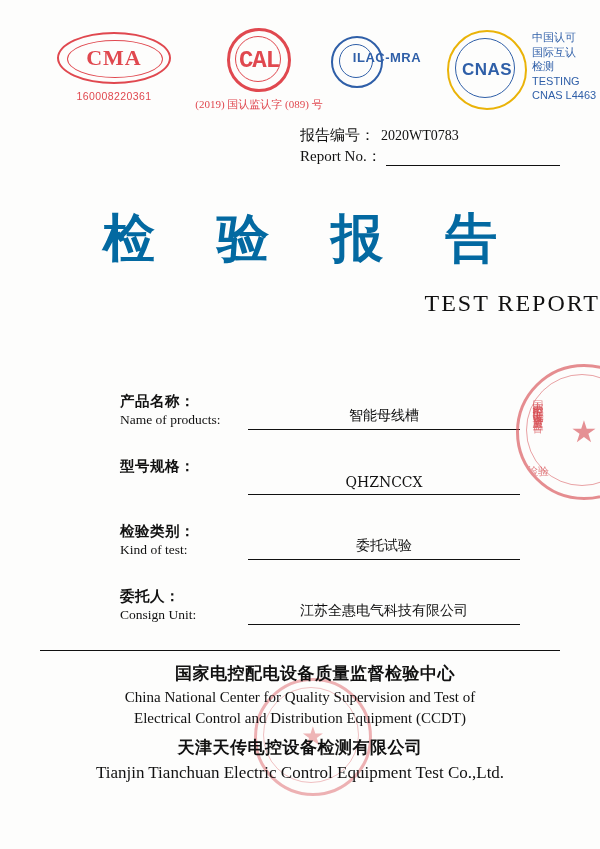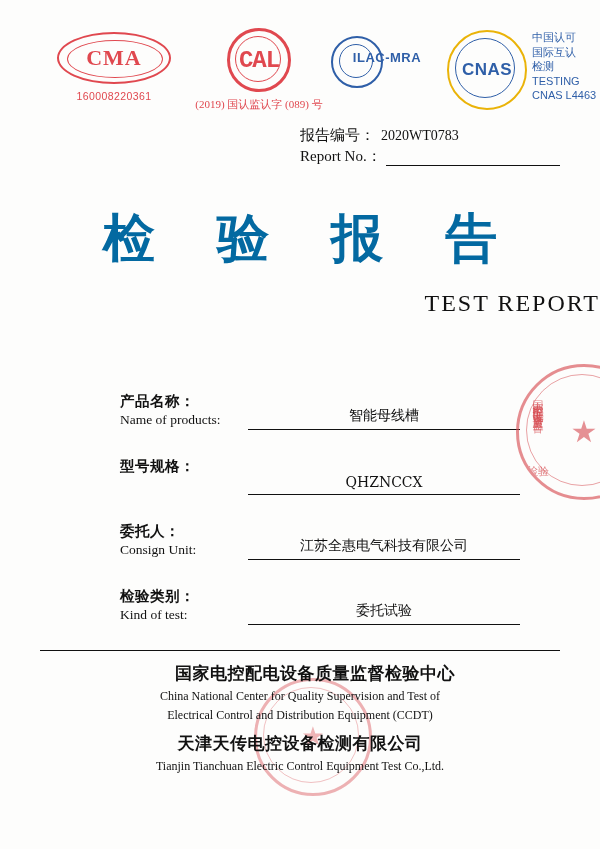--- a/index.html
+++ b/index.html
@@ -325,33 +325,33 @@
     text-align: center;
   }
   .f-cn1 {
     font-size: 17px;
     font-weight: bold;
     font-family: "DejaVu Serif", serif;
     letter-spacing: 0.5px;
     padding-left: 30px;
   }
   .f-en1, .f-en2 {
-    font-size: 12px;
+    font-size: 15px;
     font-family: "Liberation Serif", serif;
     margin-top: 4px;
   }
   .f-cn2 {
     font-size: 17px;
     font-weight: bold;
     font-family: "DejaVu Serif", serif;
     margin-top: 9px;
     letter-spacing: 0.5px;
   }
   .f-en3 {
-    font-size: 12px;
+    font-size: 17px;
     font-family: "Liberation Serif", serif;
     margin-top: 4px;
   }
 
   
   .stamp {
     position: absolute;
     border-radius: 50%;
     border: 3px solid rgba(214,72,78,0.62);
     color: rgba(214,72,78,0.62);
@@ -496,36 +496,36 @@
         <div class="fl-cn">型号规格：</div>
       </div>
       <div class="field-value">
         <div class="fv-text">QHZNCCX</div>
         <div class="fv-line"></div>
       </div>
     </div>
 
     <div class="field">
       <div class="field-label">
+        <div class="fl-cn">检验类别：</div>
+        <div class="fl-en">Kind of test:</div>
+      </div>
+      <div class="field-value">
+        <div class="fv-text">委托试验</div>
+        <div class="fv-line"></div>
+      </div>
+    </div>
+
+    <div class="field">
+      <div class="field-label">
         <div class="fl-cn">委托人：</div>
         <div class="fl-en">Consign Unit:</div>
       </div>
       <div class="field-value">
         <div class="fv-text">江苏全惠电气科技有限公司</div>
-        <div class="fv-line"></div>
-      </div>
-    </div>
-
-    <div class="field">
-      <div class="field-label">
-        <div class="fl-cn">检验类别：</div>
-        <div class="fl-en">Kind of test:</div>
-      </div>
-      <div class="field-value">
-        <div class="fv-text">委托试验</div>
         <div class="fv-line"></div>
       </div>
     </div>
 
   </div>
 
   <div class="stamp stamp-right">
     <div class="st-ring"></div>
     <div class="st-star">★</div>
     <div class="st-txt">国家电控配电设备质量监督</div>

